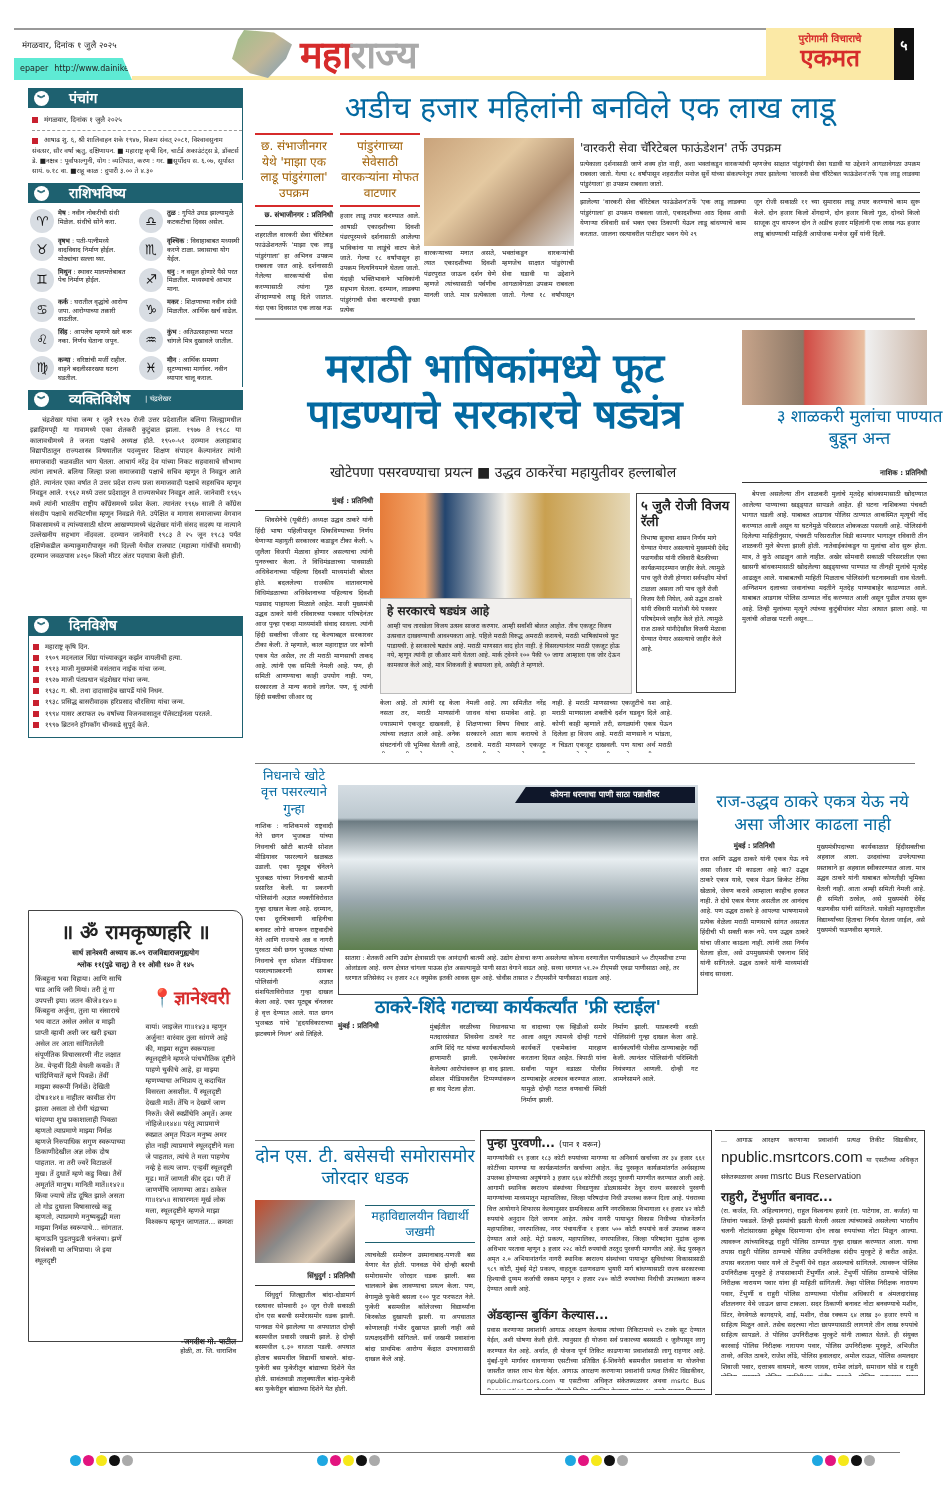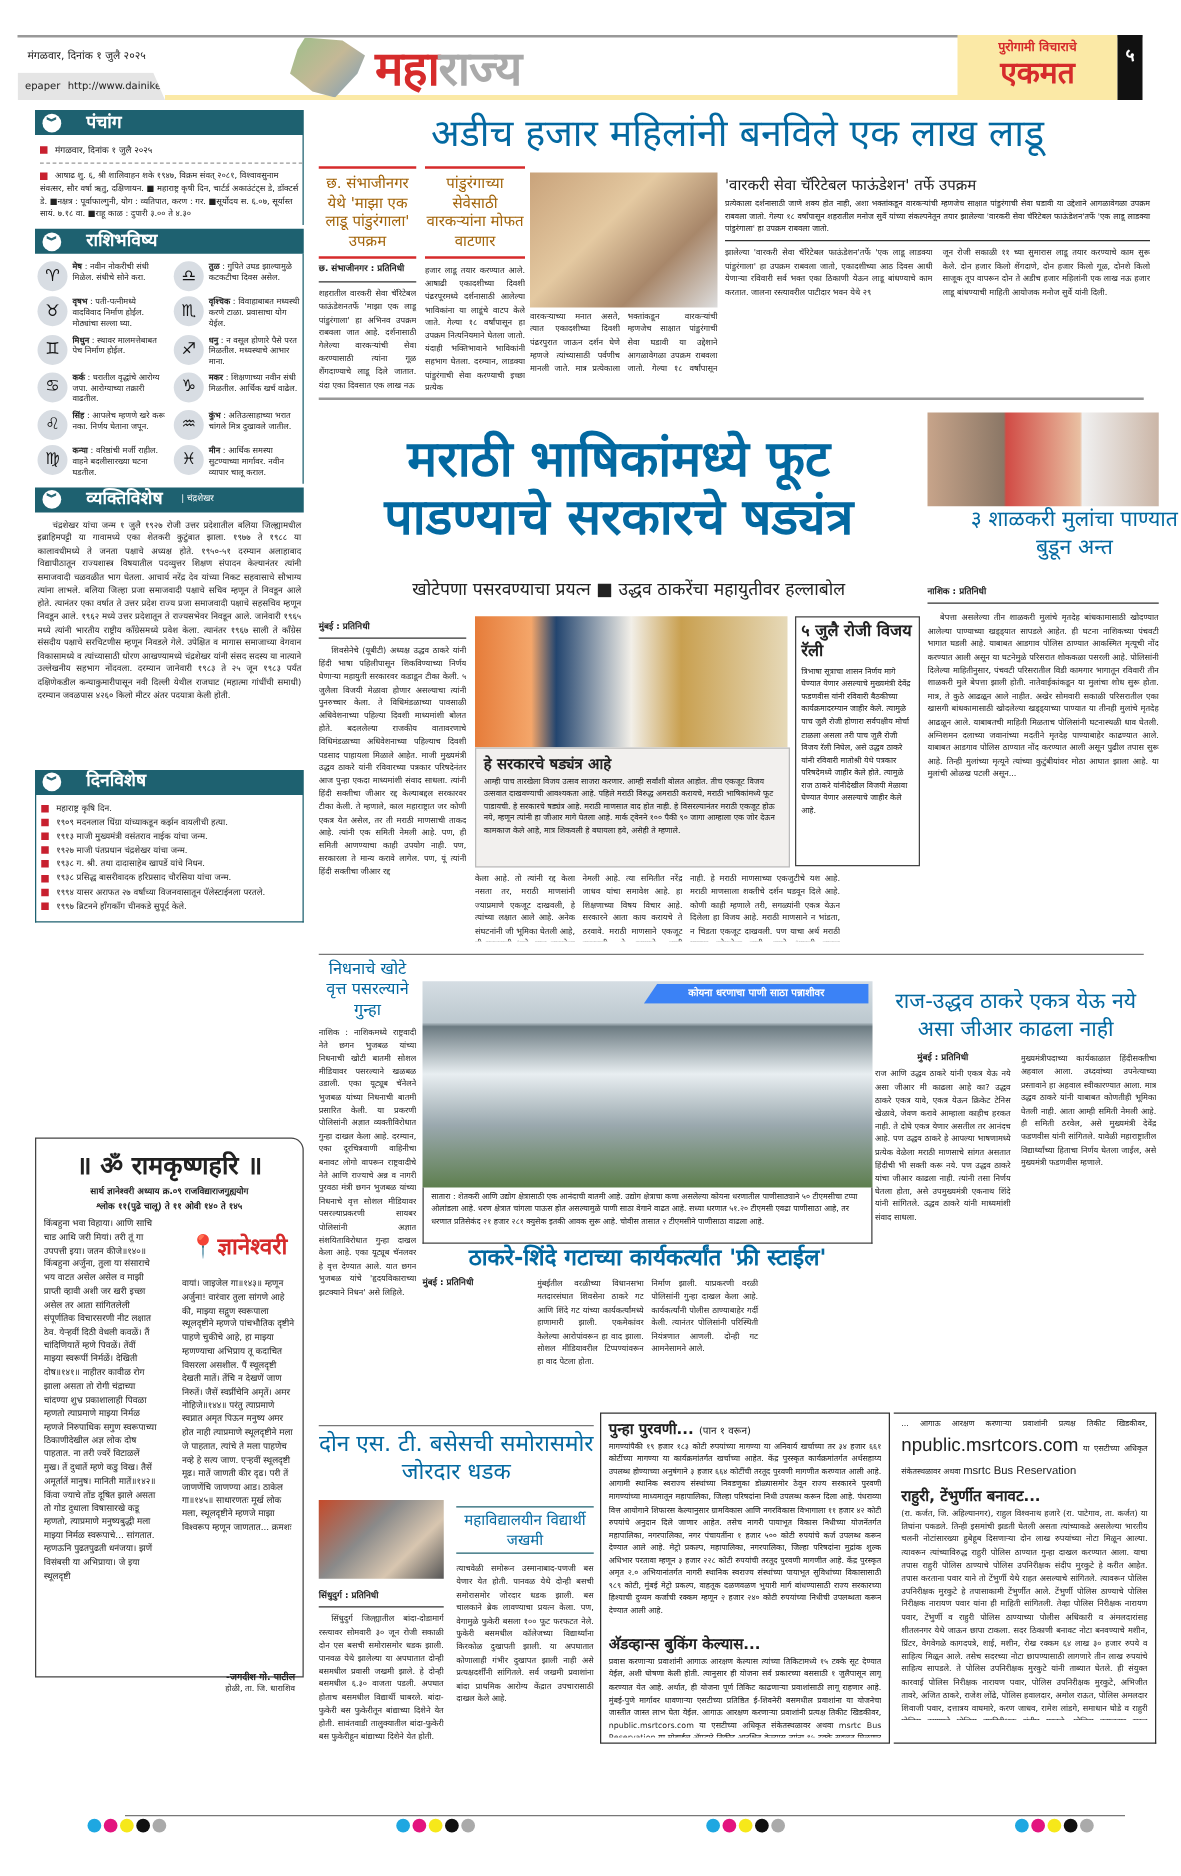--- a/index.html
+++ b/index.html
@@ -1,20 +1,20 @@
 <!DOCTYPE html>
 <html><head>
 <meta charset="utf-8">
 <style>
 *{box-sizing:border-box;margin:0;padding:0}
 body{width:945px;height:1501px;background:#fff;font-family:"DejaVu Sans",sans-serif;color:#222;position:relative;overflow:hidden;font-size:7px;line-height:1.35}
 .abs{position:absolute}
 .masthead{left:14px;top:28px;width:900px;height:52px;border-top:2px solid #999;background:#fff}
 .date-line{left:22px;top:40px;font-size:8.5px;color:#222}
-.epaper-bar{left:14px;top:58px;width:118px;height:22px;background:#e5e5e5;clip-path:polygon(0 0,92% 0,100% 100%,0 100%);display:flex;align-items:center;padding-left:6px;font-size:8px}
+.epaper-bar{left:14px;top:58px;width:118px;height:22px;background:#5eead4;clip-path:polygon(0 0,92% 0,100% 100%,0 100%);display:flex;align-items:center;padding-left:6px;font-size:8px}
 .epaper-bar .dot{display:inline-block;width:7px;height:7px;border-radius:50%;background:#d62b2b;margin:0 3px}
 .underline-bar{left:132px;top:76px;width:750px;height:4px;background:#fbe9a6}
 .brand{left:300px;top:30px;font-size:38px;font-weight:bold;letter-spacing:-1px}
 .brand .a{color:#d62b2b}.brand .b{color:#aaa}
 .mapimg{left:232px;top:30px;width:60px;height:48px;background:linear-gradient(135deg,#9cbf8a,#c4b896 50%,#7a9cb8);clip-path:polygon(20% 0,70% 5%,100% 30%,90% 60%,60% 100%,30% 90%,0 60%,10% 20%)}
 .lokmat{left:766px;top:28px;width:128px;height:52px;background:#fbe9a6;text-align:center}
 .lokmat .tag{color:#d62b2b;font-size:10px;font-weight:bold;margin-top:4px}
 .lokmat .name{color:#d62b2b;font-size:24px;font-weight:bold;line-height:1}
 .pageno{left:894px;top:28px;width:20px;height:52px;background:#111;color:#fff;font-size:14px;font-weight:bold;text-align:center;padding-top:8px}
 .col-left{left:28px;top:88px;width:215px}
@@ -33,35 +33,35 @@
 .din-list div{font-size:6.8px;margin:2px 0}
 .rk-box{left:28px;top:910px;width:215px;height:432px;border:1px solid #444;border-radius:0 10px 0 0;padding:8px 6px}
 .rk-title{font-size:20px;font-weight:bold;text-align:center}
 .rk-sub{font-size:7px;text-align:center;font-weight:bold;margin:3px 0}
 .rk-cols{display:grid;grid-template-columns:1fr 1fr;gap:20px;font-size:7px;line-height:1.55}
 .dnyan{height:48px;display:flex;align-items:center;justify-content:center;color:#d62b2b;font-weight:bold;font-size:18px}
 .headline{font-weight:bold;color:#0369a1;text-align:center}
 .hl1{left:255px;top:88px;width:670px;font-size:30px;font-weight:normal}
 .sub-col{font-size:6.5px;line-height:1.6;text-align:justify}
 .sub-hd{font-size:12px;text-align:center;color:#a16207;line-height:1.3;padding:4px 0;border-top:2px solid #d62b2b;border-bottom:2px solid #d62b2b}
-.byline{font-size:7px;text-align:left;font-weight:bold;padding:4px 0;border-bottom:1px solid #333;margin-bottom:4px}
+.byline{font-size:7px;text-align:right;font-weight:bold;padding:4px 0;border-bottom:1px solid #333;margin-bottom:4px}
 .photo{background:linear-gradient(135deg,#c9a37b,#e4c9a1 40%,#a8876a 70%,#ddd);}
 .hl2{left:250px;top:345px;width:490px;font-size:40px;line-height:1.15}
 .strap{left:268px;top:463px;width:470px;font-size:14px;color:#222;font-weight:normal;text-align:center}
 .fadnavis-photo{left:380px;top:493px;width:250px;height:105px;background:linear-gradient(90deg,#e67c3a 0,#f4a66a 18%,#23456f 26%,#f2efe8 50%,#c9a050 66%,#e6d9b8 100%)}
 .quote-box{left:380px;top:598px;width:252px;height:96px;background:#f2f0ee;border:1px solid #bbb;padding:4px 6px}
 .quote-box h3{font-size:12px;margin-bottom:2px}
 .quote-box p{font-size:6.3px;line-height:1.55}
 .vijay{left:636px;top:493px;width:100px;height:200px;border:1px solid #444;padding:4px}
 .vijay h3{font-size:13px;line-height:1.2;margin-bottom:4px}
 .vijay p{font-size:6.3px;line-height:1.6}
 .kids{left:742px;top:330px;width:185px;height:75px;background:linear-gradient(90deg,#c7a48a 0,#8b7766 33%,#d14b45 34%,#e9c0a2 66%,#f0f0f0 67%,#cbb6a7 100%)}
 .kids-hl{left:767px;top:405px;width:185px;font-size:17px;line-height:1.3;font-weight:normal}
 .dam{left:338px;top:785px;width:360px;height:165px;background:linear-gradient(180deg,#d5dde3 0,#bcc8cf 20%,#6c7b82 22%,#e8eef1 45%,#9aa8ae 70%,#5e7f4f 100%)}
-.dam-tag{left:515px;top:787px;width:180px;height:16px;background:#3b82f6;color:#fff;font-size:8px;font-weight:bold;display:flex;align-items:center;justify-content:center;clip-path:polygon(6% 0,100% 0,100% 100%,0 100%)}
+.dam-tag{left:515px;top:787px;width:180px;height:16px;background:#0f172a;color:#fff;font-size:8px;font-weight:bold;display:flex;align-items:center;justify-content:center;clip-path:polygon(6% 0,100% 0,100% 100%,0 100%)}
 .dam-caption{left:338px;top:950px;width:360px;height:45px;border:1px solid #444;border-top:none;font-size:6.3px;padding:3px 6px;line-height:1.6}
 .bus-photo{left:255px;top:1200px;width:100px;height:63px;background:linear-gradient(135deg,#c54a2a,#8a8a8a 40%,#d8c6b0 70%,#555)}
 .purvani{left:480px;top:1130px;width:232px;height:265px;border:1px solid #333;padding:4px 6px}
 .purvani h3{font-size:12px;margin-bottom:2px}
 .purvani p{font-size:6.3px;line-height:1.6;text-align:justify}
 .reg-marks{left:30px;top:1455px;width:885px;display:flex;justify-content:space-between;padding:0 40px}
 .reg{display:flex;gap:2px}
 .reg span{width:11px;height:11px;border-radius:50%;display:inline-block}
 .rule{height:1px;background:#777}
 </style>
@@ -246,20 +246,21 @@
 <div class="abs dam"></div>
 <div class="abs dam-tag">कोयना धरणाचा पाणी साठा पन्नाशीवर</div>
 <div class="abs dam-caption">सातारा : शेतकरी आणि उद्योग क्षेत्रासाठी एक आनंदाची बातमी आहे. उद्योग क्षेत्राचा कणा असलेल्या कोयना धरणातील पाणीसाठ्याने ५० टीएमसीचा टप्पा ओलांडला आहे. धरण क्षेत्रात चांगला पाऊस होत असल्यामुळे पाणी साठा वेगाने वाढत आहे. सध्या धरणात ५१.२० टीएमसी एवढा पाणीसाठा आहे, तर धरणात प्रतिसेकंद २१ हजार २८१ क्युसेक इतकी आवक सुरू आहे. चोवीस तासात २ टीएमसीने पाणीसाठा वाढला आहे.</div>
 
 <div class="abs headline" style="left:338px;top:995px;width:360px;font-size:18px">ठाकरे-शिंदे गटाच्या कार्यकर्त्यांत 'फ्री स्टाईल'</div>
 <div class="abs" style="left:338px;top:1022px;width:360px;display:grid;grid-template-columns:1fr 1fr 1fr 1fr;gap:6px">
   <div>
       <div style="font-size:7px;font-weight:bold;padding-bottom:3px">मुंबई : प्रतिनिधी</div>
     </div>
   <div class="sub-col" style="height:90px;overflow:hidden">मुंबईतील वरळीच्या विधानसभा मतदारसंघात शिवसेना ठाकरे गट आणि शिंदे गट यांच्या कार्यकर्त्यांमध्ये हाणामारी झाली. एकमेकांवर केलेल्या आरोपांवरून हा वाद झाला. सोशल मीडियावरील टिप्पण्यांवरून हा वाद पेटला होता.</div>
+  <div class="sub-col" style="height:90px;overflow:hidden">या वादाच्या एक व्हिडीओ समोर आला असून त्यामध्ये दोन्ही गटाचे कार्यकर्ते एकमेकांना मारहाण करताना दिसत आहेत. त्रिपाठी यांना सर्वांना पाहून वडाळा पोलीस ठाण्याबाहेर अटकाव करण्यात आला. यामुळे दोन्ही गटात वणवाची स्थिती निर्माण झाली.</div>
   <div class="sub-col" style="height:90px;overflow:hidden">निर्माण झाली. याप्रकरणी वरळी पोलिसांनी गुन्हा दाखल केला आहे. कार्यकर्त्यांनी पोलीस ठाण्याबाहेर गर्दी केली. त्यानंतर पोलिसांनी परिस्थिती नियंत्रणात आणली. दोन्ही गट आमनेसामने आले.</div>
 </div>
 
 <div class="abs headline" style="left:700px;top:790px;width:225px;font-size:17px;font-weight:normal;line-height:1.35">राज-उद्धव ठाकरे एकत्र येऊ नये असा जीआर काढला नाही</div>
 <div class="abs" style="left:700px;top:842px;width:225px;display:grid;grid-template-columns:1fr 1fr;gap:8px">
   <div>
     <div style="font-size:7px;font-weight:bold;text-align:center;margin-bottom:3px">मुंबई : प्रतिनिधी</div>
     <div class="sub-col" style="height:255px;overflow:hidden">राज आणि उद्धव ठाकरे यांनी एकत्र येऊ नये असा जीआर मी काढला आहे का? उद्धव ठाकरे एकत्र यावे, एकत्र येऊन क्रिकेट टेनिस खेळावे, जेवण करावे आम्हाला काहीच हरकत नाही. ते दोघे एकत्र येणार असतील तर आनंदच आहे. पण उद्धव ठाकरे हे आपल्या भाषणामध्ये प्रत्येक वेळेला मराठी माणसाचे सांगत असतात हिंदीची भी सक्ती करू नये. पण उद्धव ठाकरे यांचा जीआर काढला नाही. त्यांनी तसा निर्णय घेतला होता, असे उपमुख्यमंत्री एकनाथ शिंदे यांनी सांगितले. उद्धव ठाकरे यांनी माध्यमांशी संवाद साधला.</div>
   </div>
   <div class="sub-col" style="height:270px;overflow:hidden">मुख्यमंत्रीपदाच्या कार्यकाळात हिंदीसक्तीचा अहवाल आला. उध्दवांच्या उपनेत्याच्या प्रस्तावाने हा अहवाल स्वीकारण्यात आला. मात्र उद्धव ठाकरे यांनी याबाबत कोणतीही भूमिका घेतली नाही. आता आम्ही समिती नेमली आहे. ही समिती ठरवेल, असे मुख्यमंत्री देवेंद्र फडणवीस यांनी सांगितले. यावेळी महाराष्ट्रातील विद्यार्थ्यांच्या हिताचा निर्णय घेतला जाईल, असे मुख्यमंत्री फडणवीस म्हणाले.</div>

